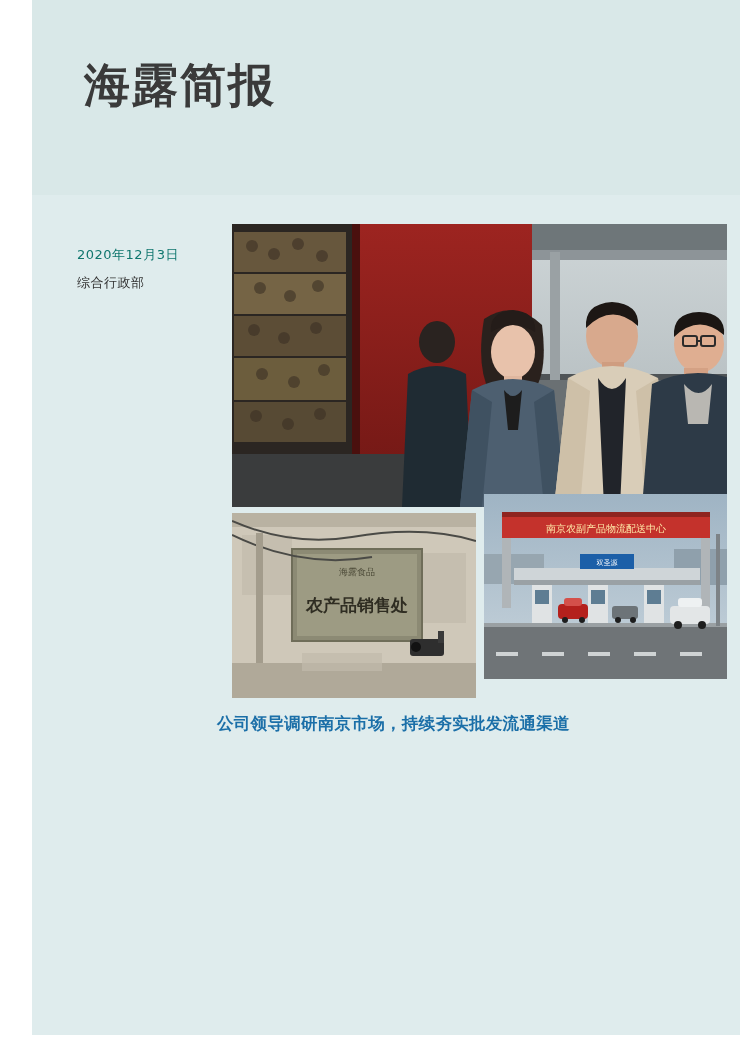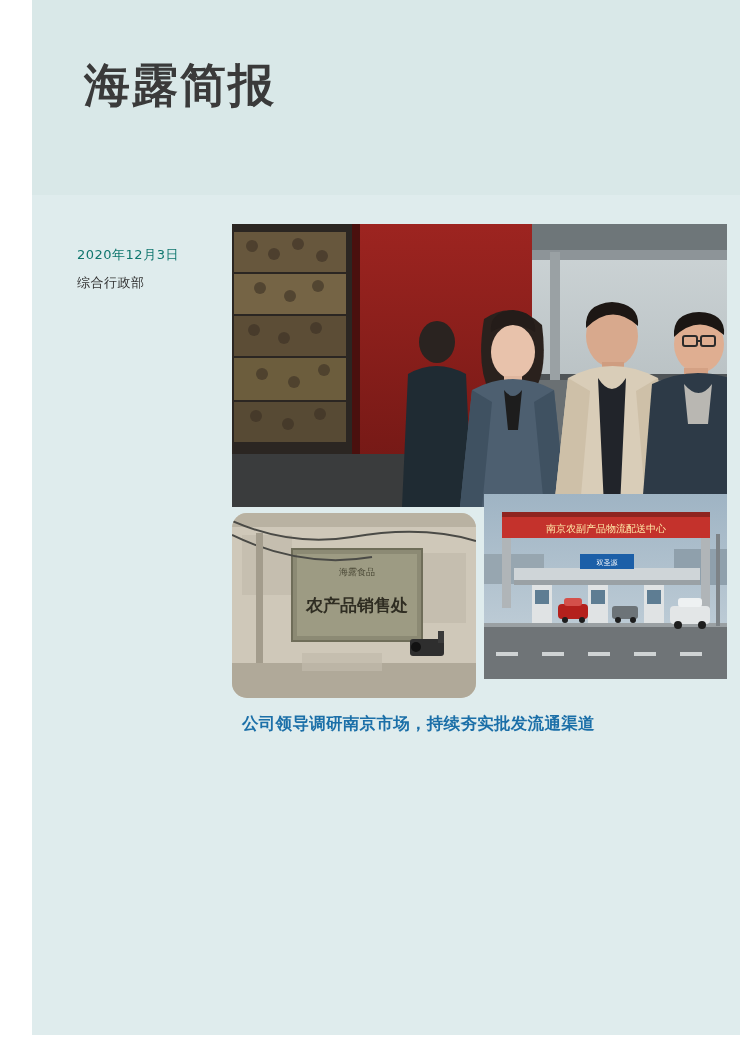--- a/index.html
+++ b/index.html
@@ -99,33 +99,32 @@
     left: 200px;
     top: 224px;
     width: 495px;
     height: 283px;
   }
   .photo-sign {
     left: 200px;
     top: 513px;
     width: 244px;
     height: 185px;
-    border-radius: 15px;
   }
   .photo-gate {
     left: 452px;
     top: 494px;
     width: 243px;
     height: 238px;
   }
   .photo svg { display: block; }
   
   .article {
     position: absolute;
-    left: 210px;
+    left: 185px;
     top: 712px;
     width: 496px;
   }
   .article-title {
     font-size: 16.5px;
     font-weight: bold;
     color: #1b6fa8;
     letter-spacing: 0.3px;
     line-height: 1.4;
   }

